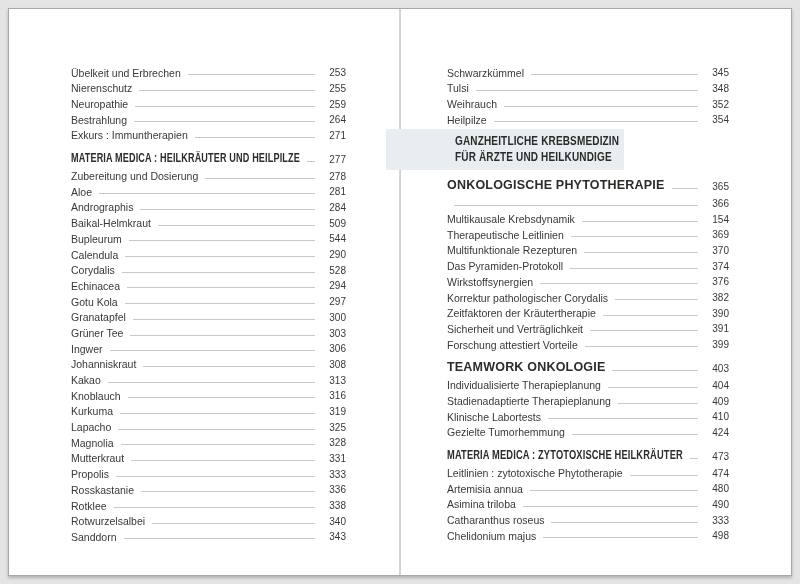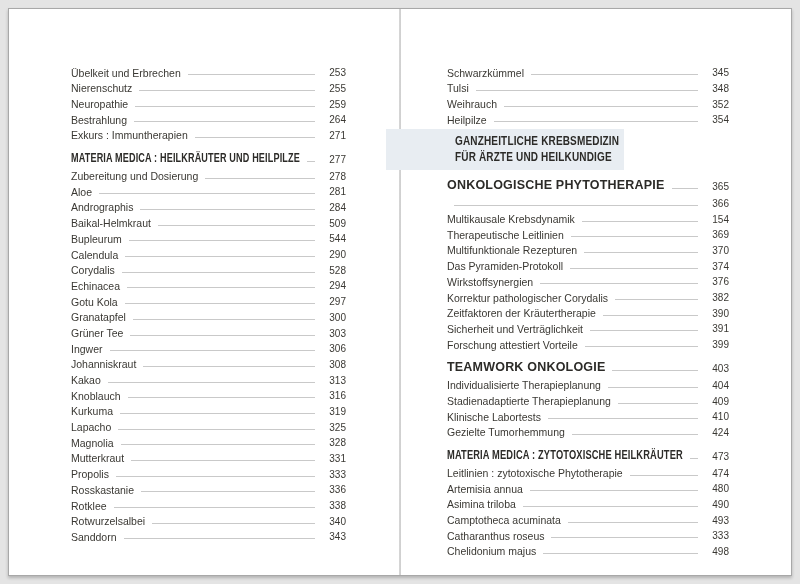--- a/index.html
+++ b/index.html
@@ -311,25 +311,20 @@
             <span class="label">Artemisia annua</span>
             <span class="leader"></span>
             <span class="num">480</span>
           </div>
           <div class="row entry">
             <span class="label">Asimina triloba</span>
             <span class="leader"></span>
             <span class="num">490</span>
           </div>
           <div class="row entry">
-            <span class="label">Camptotheca acuminata</span>
-            <span class="leader"></span>
-            <span class="num">493</span>
-          </div>
-          <div class="row entry">
             <span class="label">Catharanthus roseus</span>
             <span class="leader"></span>
             <span class="num">333</span>
           </div>
           <div class="row entry">
             <span class="label">Chelidonium majus</span>
             <span class="leader"></span>
             <span class="num">498</span>
           </div>
         </div>

